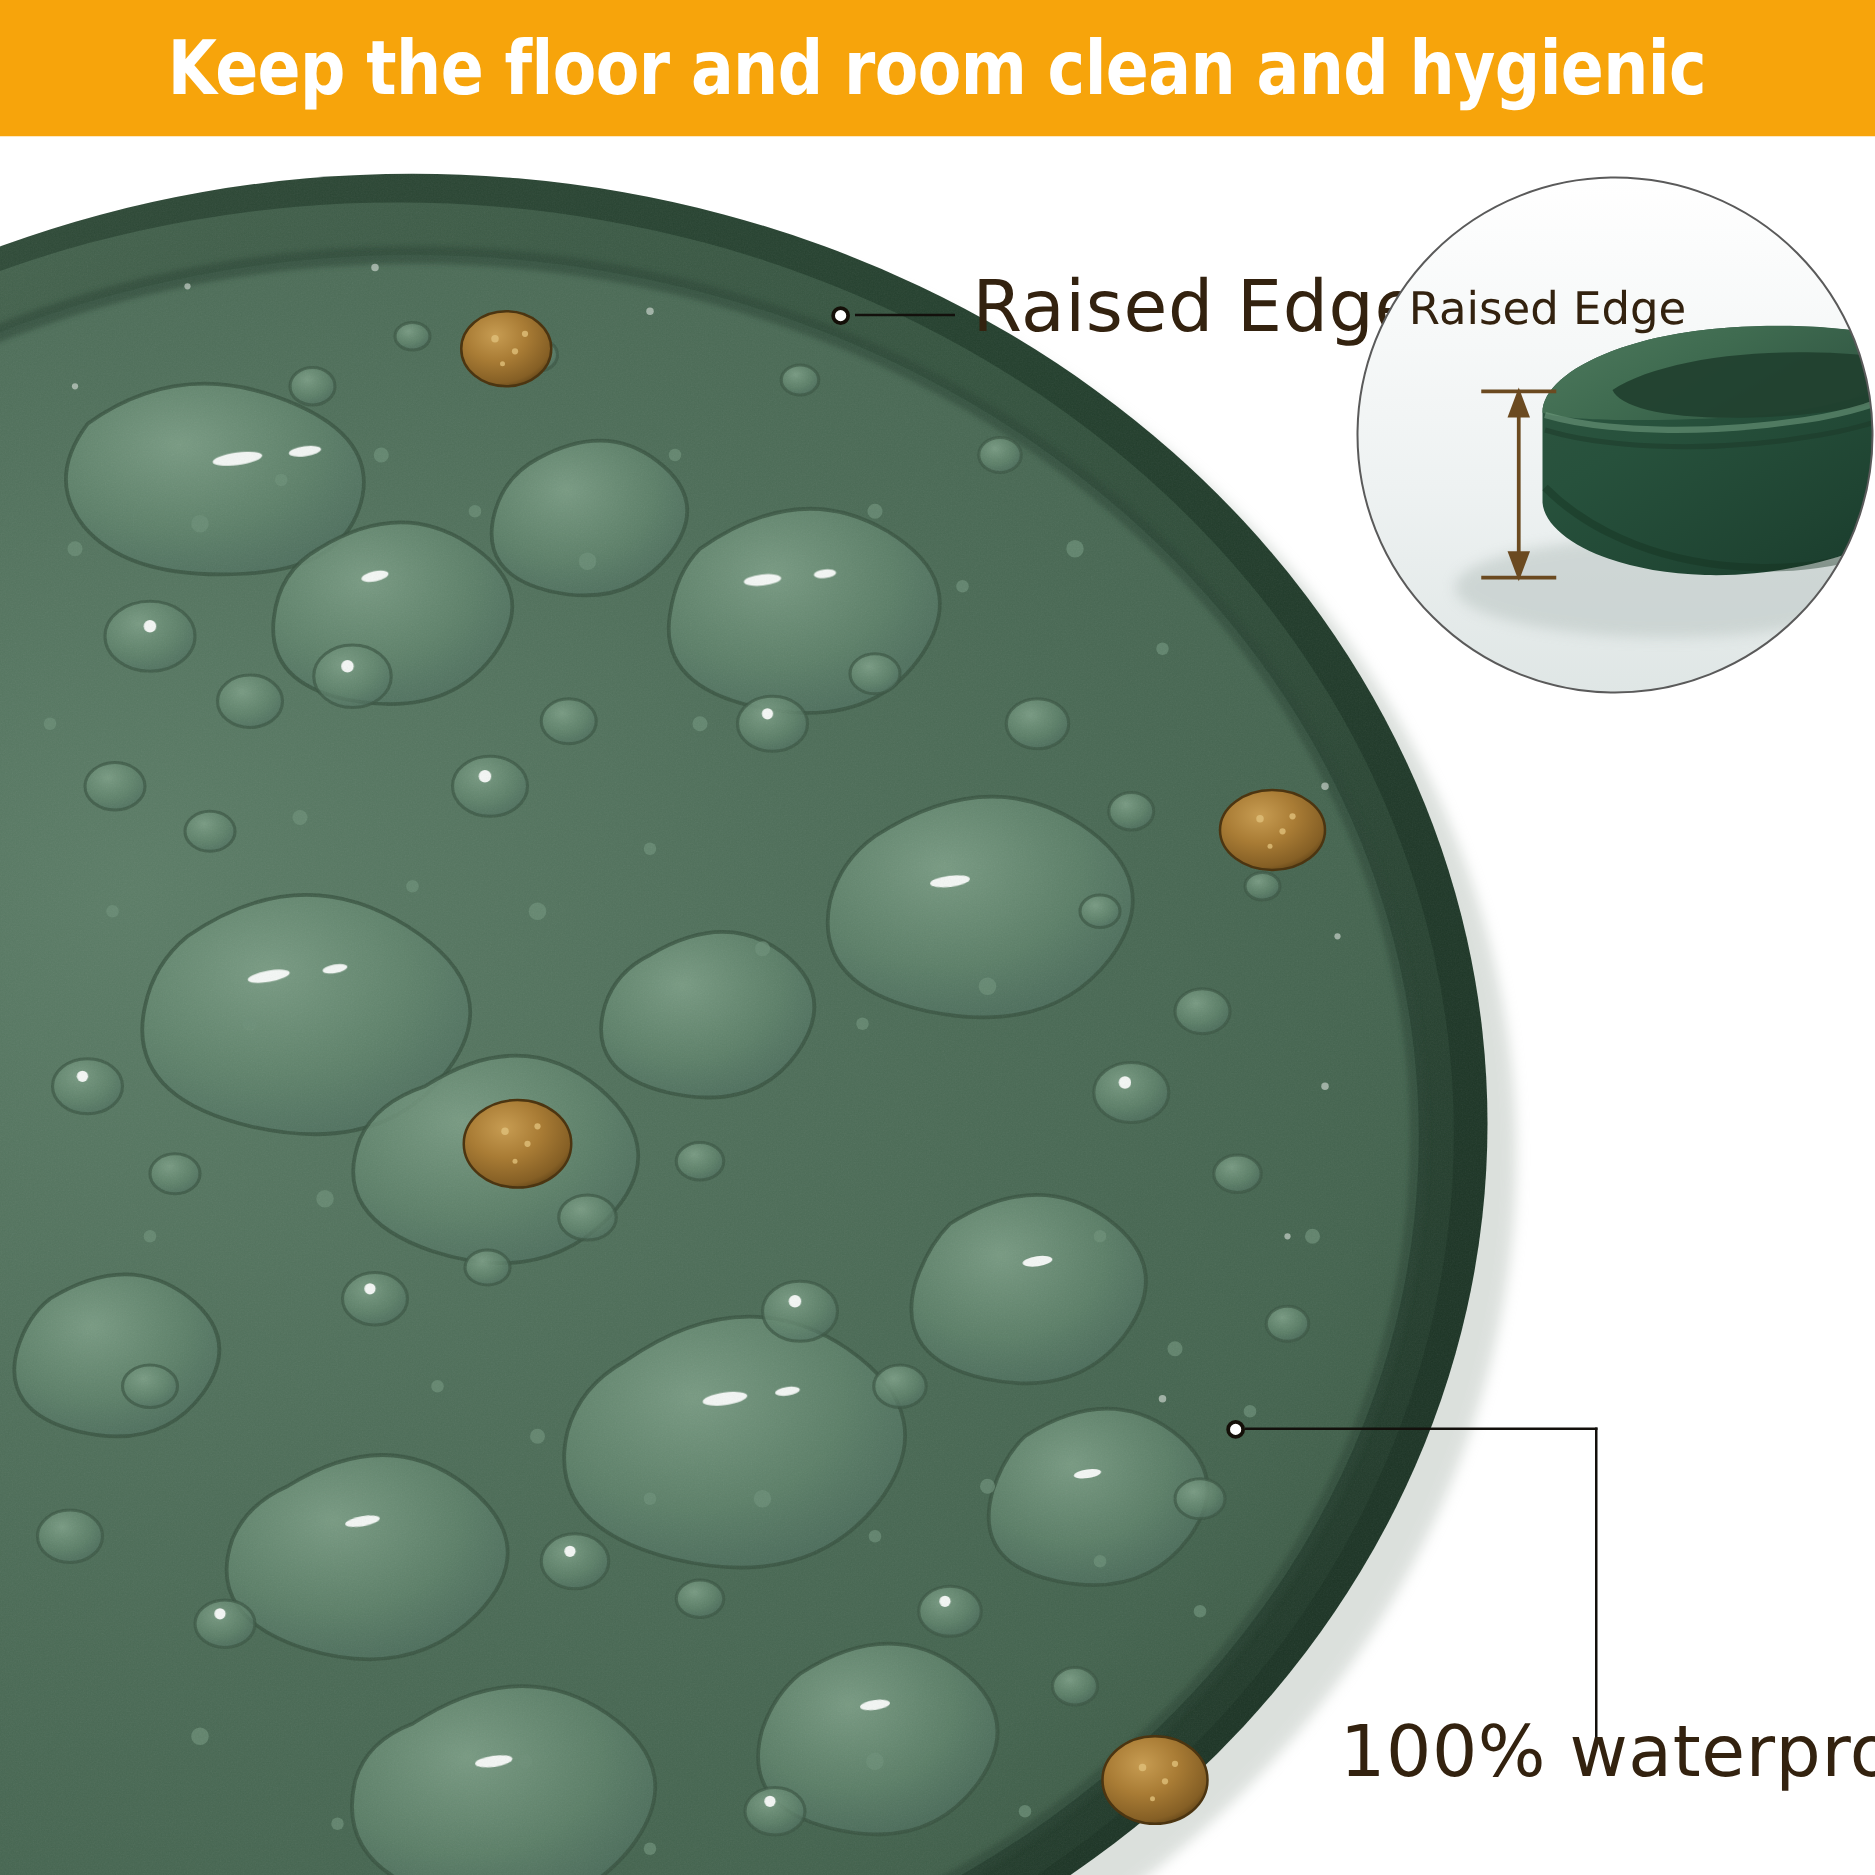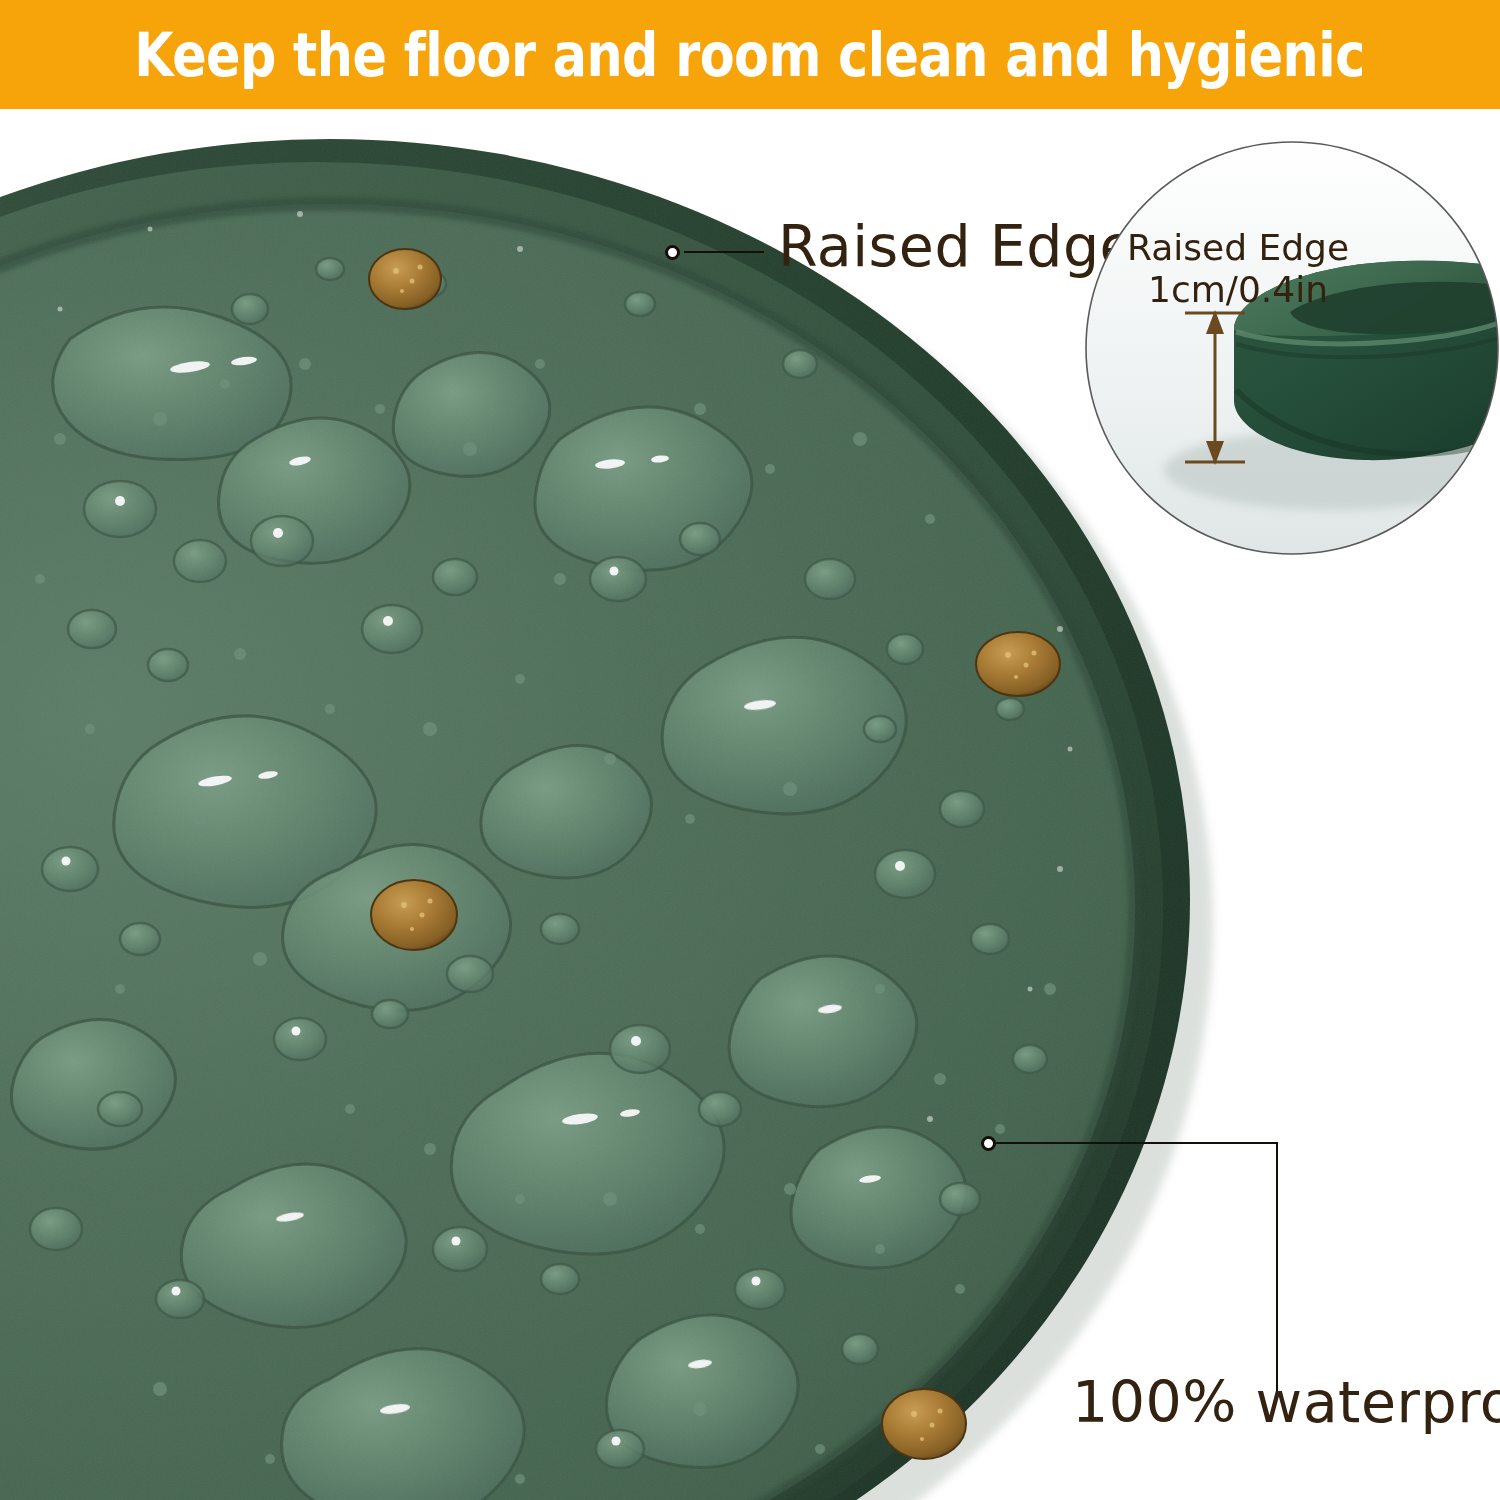--- a/index.html
+++ b/index.html
@@ -374,16 +374,15 @@
       <g stroke="#6b4a20" stroke-width="3" fill="none">
         <line x1="101" y1="173" x2="161" y2="173"></line>
         <line x1="101" y1="322" x2="161" y2="322"></line>
         <line x1="131" y1="178" x2="131" y2="317"></line>
       </g>
       <polygon points="131,170 122,194 140,194" fill="#6b4a20"></polygon>
       <polygon points="131,325 122,301 140,301" fill="#6b4a20"></polygon>
     </svg>
 
     <div class="inset-text" id="inset-l1">Raised Edge</div>
-    <div class="inset-text" id="inset-l2">1cm/0.4in</div>
   </div>
 
 </div>
 
 </body></html>

